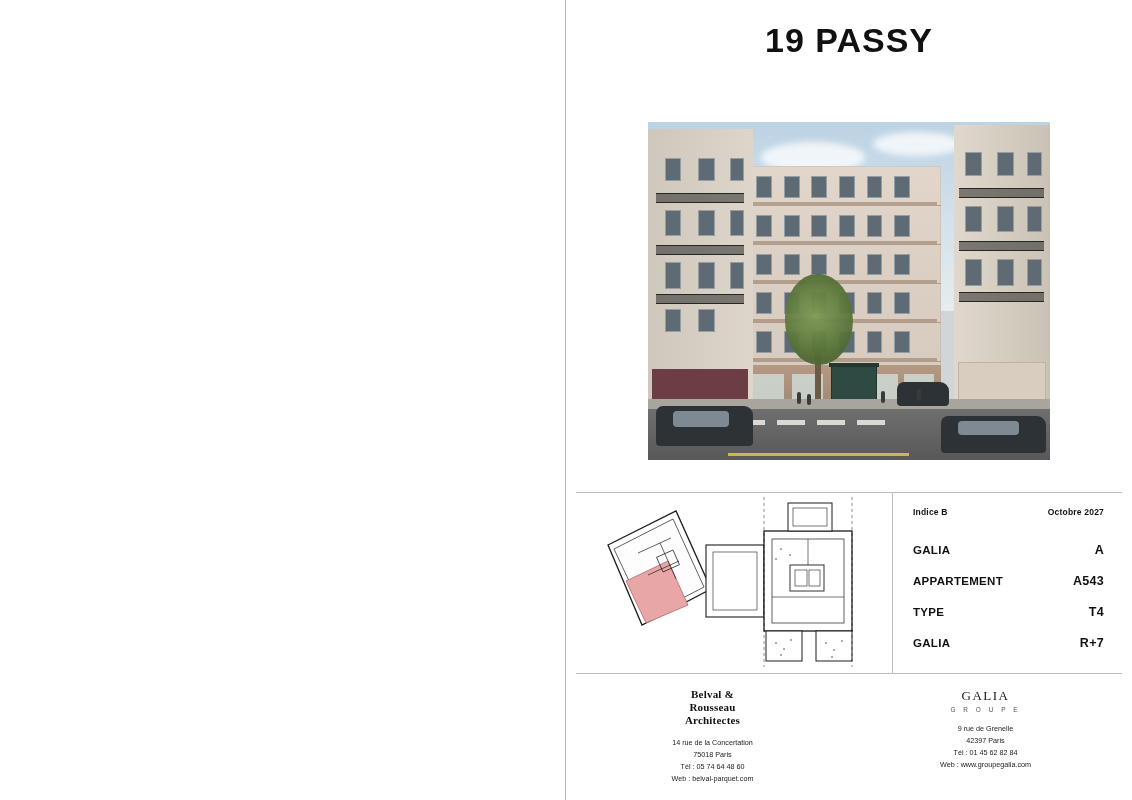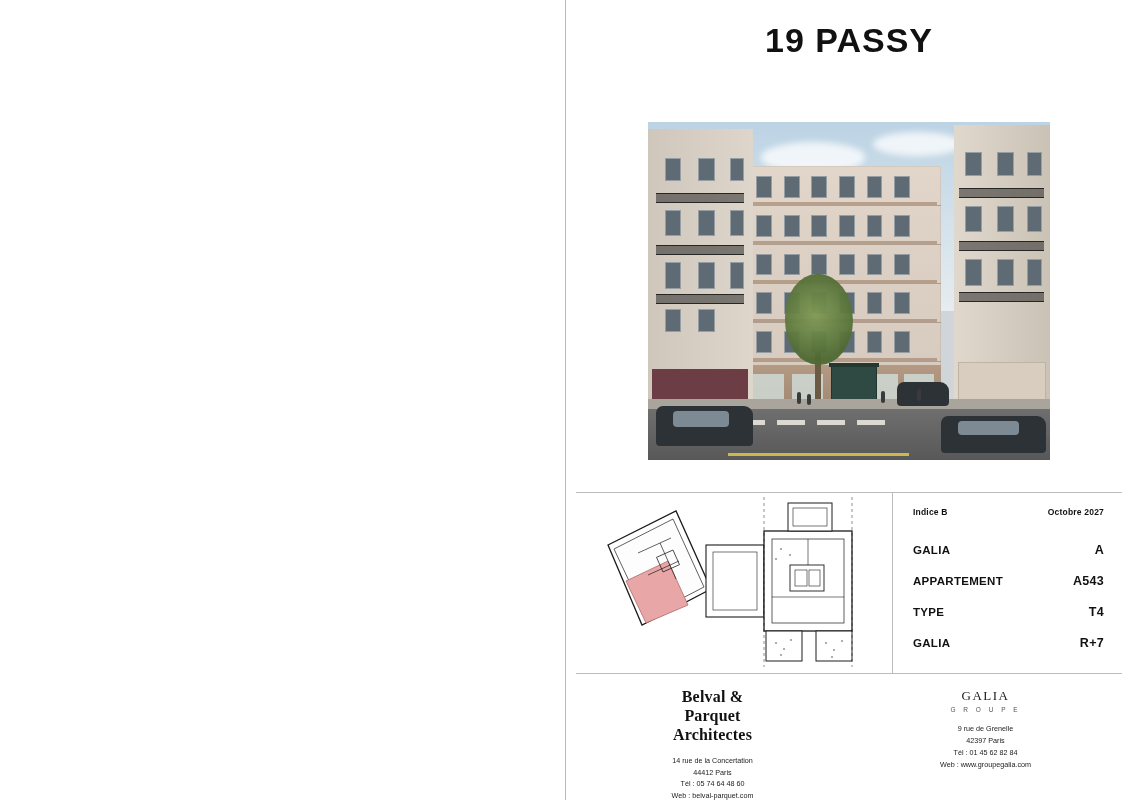--- a/index.html
+++ b/index.html
@@ -322,21 +322,21 @@
   }
   .foot-addr {
     font-size: 7.2px;
     line-height: 1.65;
     color: #222;
     margin-top: 10px;
   }
   .logo-belval {
     font-family: "Liberation Serif", serif;
     font-weight: bold;
-    font-size: 16px;
+    font-size: 11px;
     line-height: 1.18;
     color: #111;
     letter-spacing: .2px;
   }
   .logo-ogic {
     display: flex;
     align-items: center;
     justify-content: center;
     gap: 5px;
   }
@@ -576,26 +576,26 @@
           </div>
         </div>
       </div>
     </div>
 
     <div class="footer">
 
       <div class="foot-col">
         <div class="logo-belval">
           <div>Belval &amp;</div>
-          <div>Parquet</div>
+          <div>Rousseau</div>
           <div>Architectes</div>
         </div>
         <div class="foot-addr">
           <div>14 rue de la Concertation</div>
-          <div>44412 Paris</div>
+          <div>75018 Paris</div>
           <div>Tél : 05 74 64 48 60</div>
           <div>Web : belval-parquet.com</div>
         </div>
       </div>
 
 
       <div class="foot-col">
         <div>
           <div class="logo-galia-name">GALIA</div>
           <div class="logo-galia-sub">G R O U P E</div>

